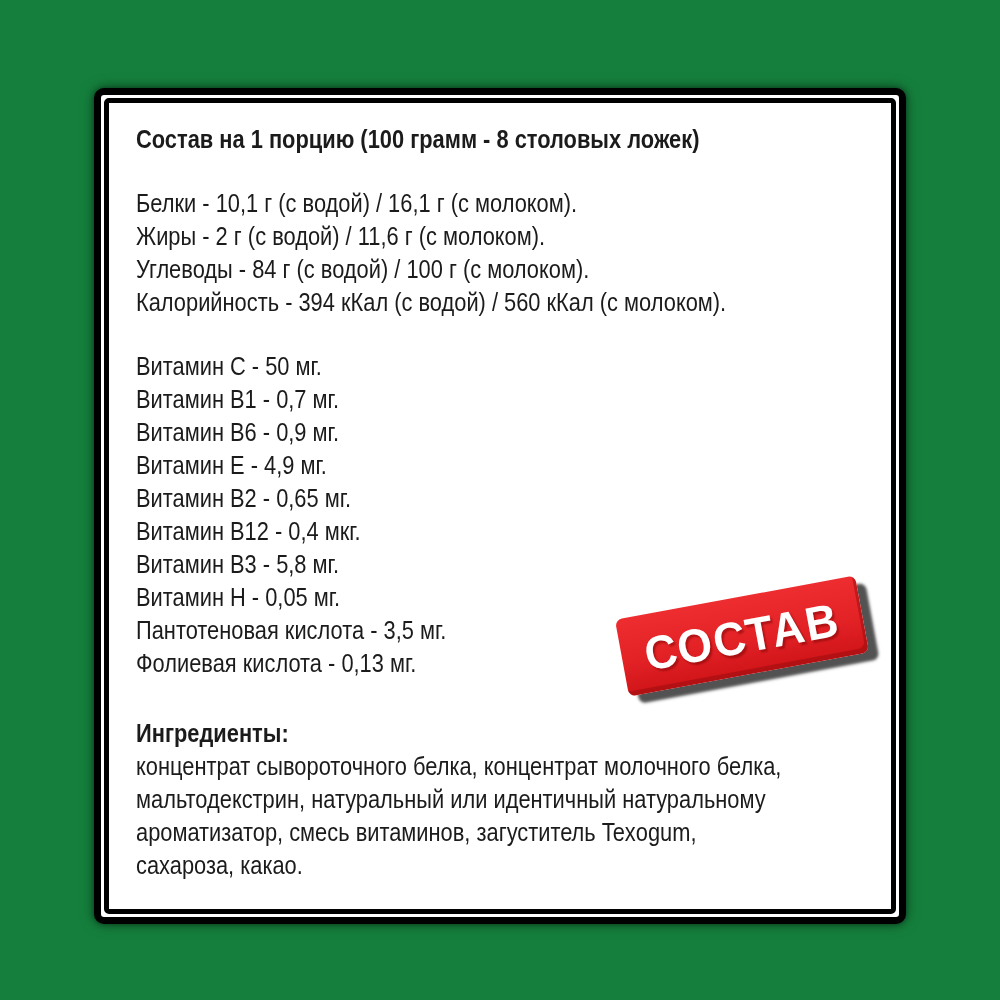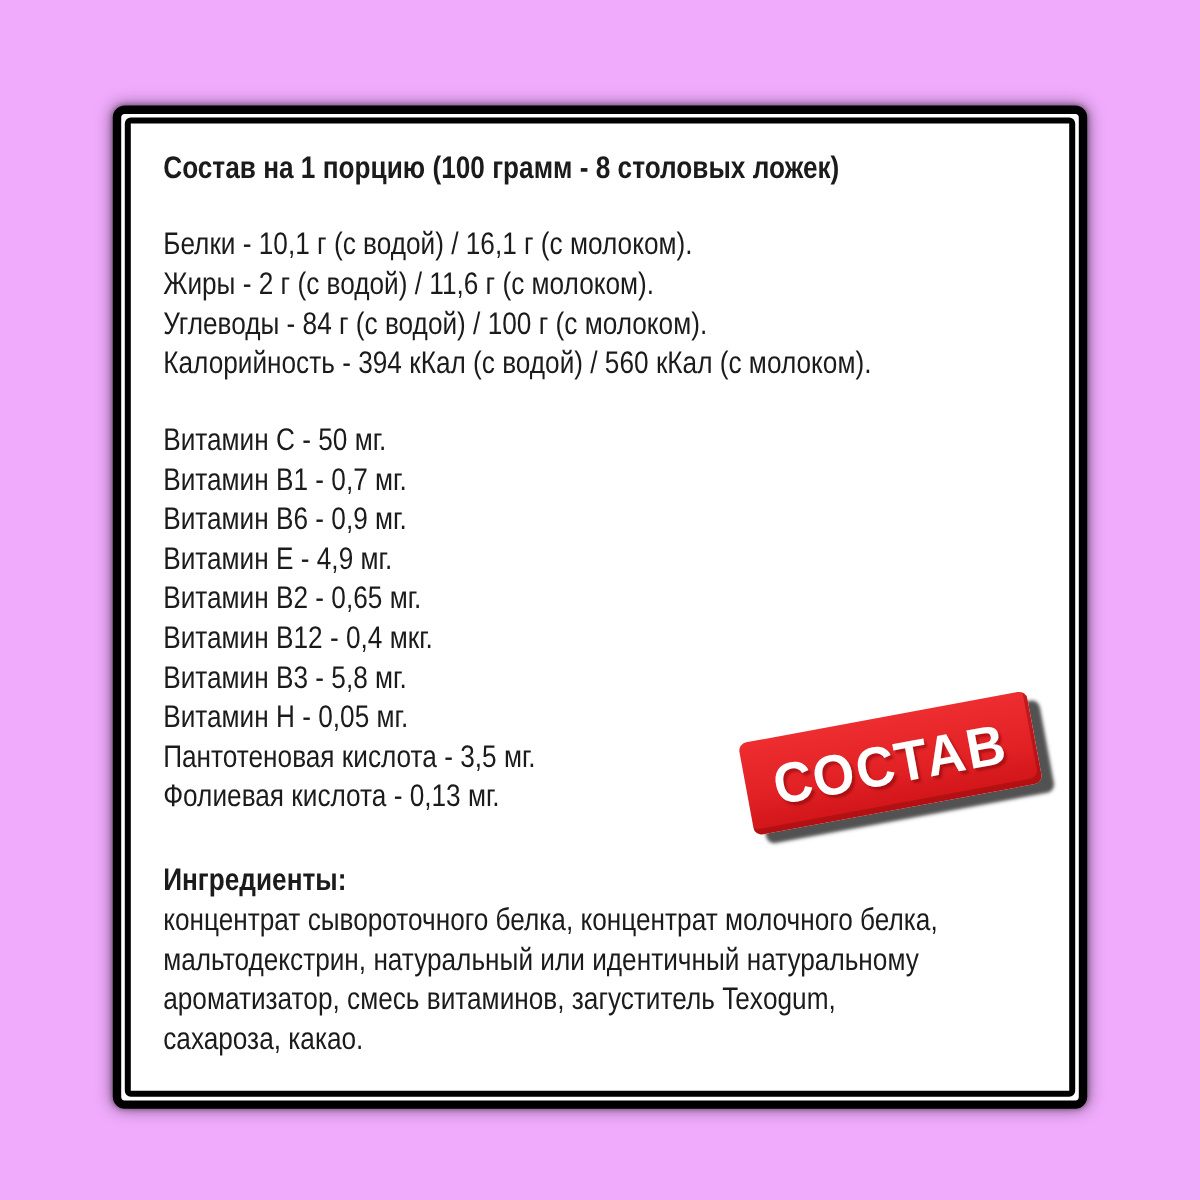--- a/index.html
+++ b/index.html
@@ -5,21 +5,21 @@
   html, body {
     margin: 0;
     padding: 0;
     background: #ffffff;
     font-family: "Liberation Sans", sans-serif;
   }
   .page {
     position: relative;
     width: 1000px;
     height: 1000px;
-    background: #f0abfc;
+    background: #15803d;
     overflow: hidden;
   }
   .panel {
     position: absolute;
     left: 94px;
     top: 88px;
     width: 812px;
     height: 836px;
     box-sizing: border-box;
     background: #ffffff;

